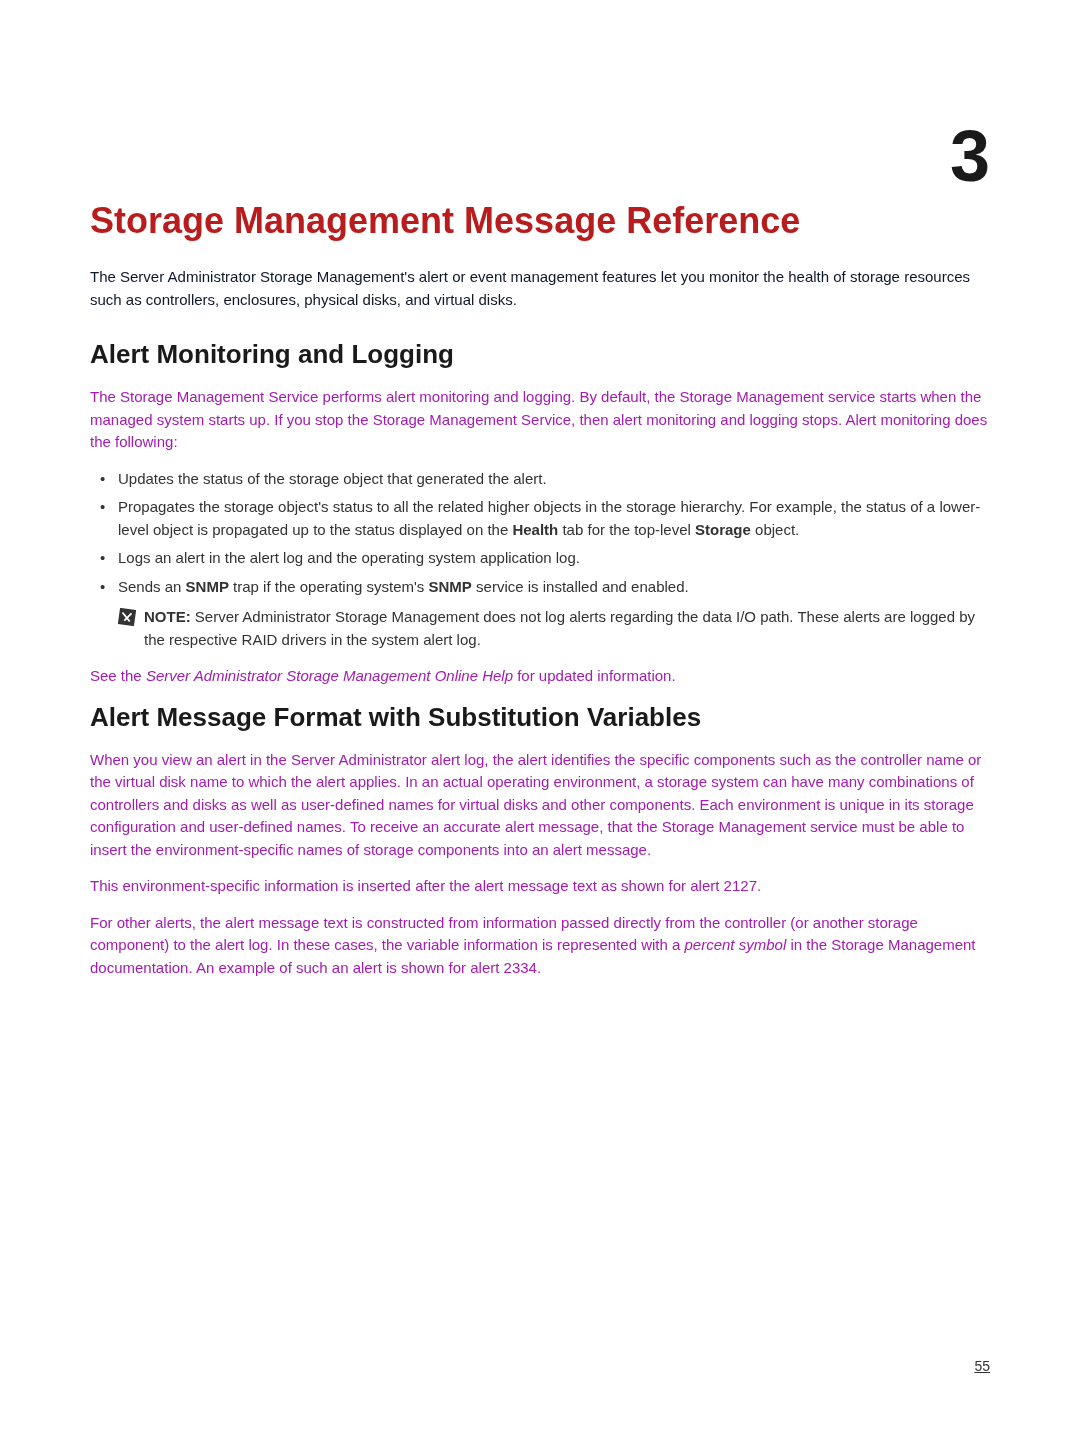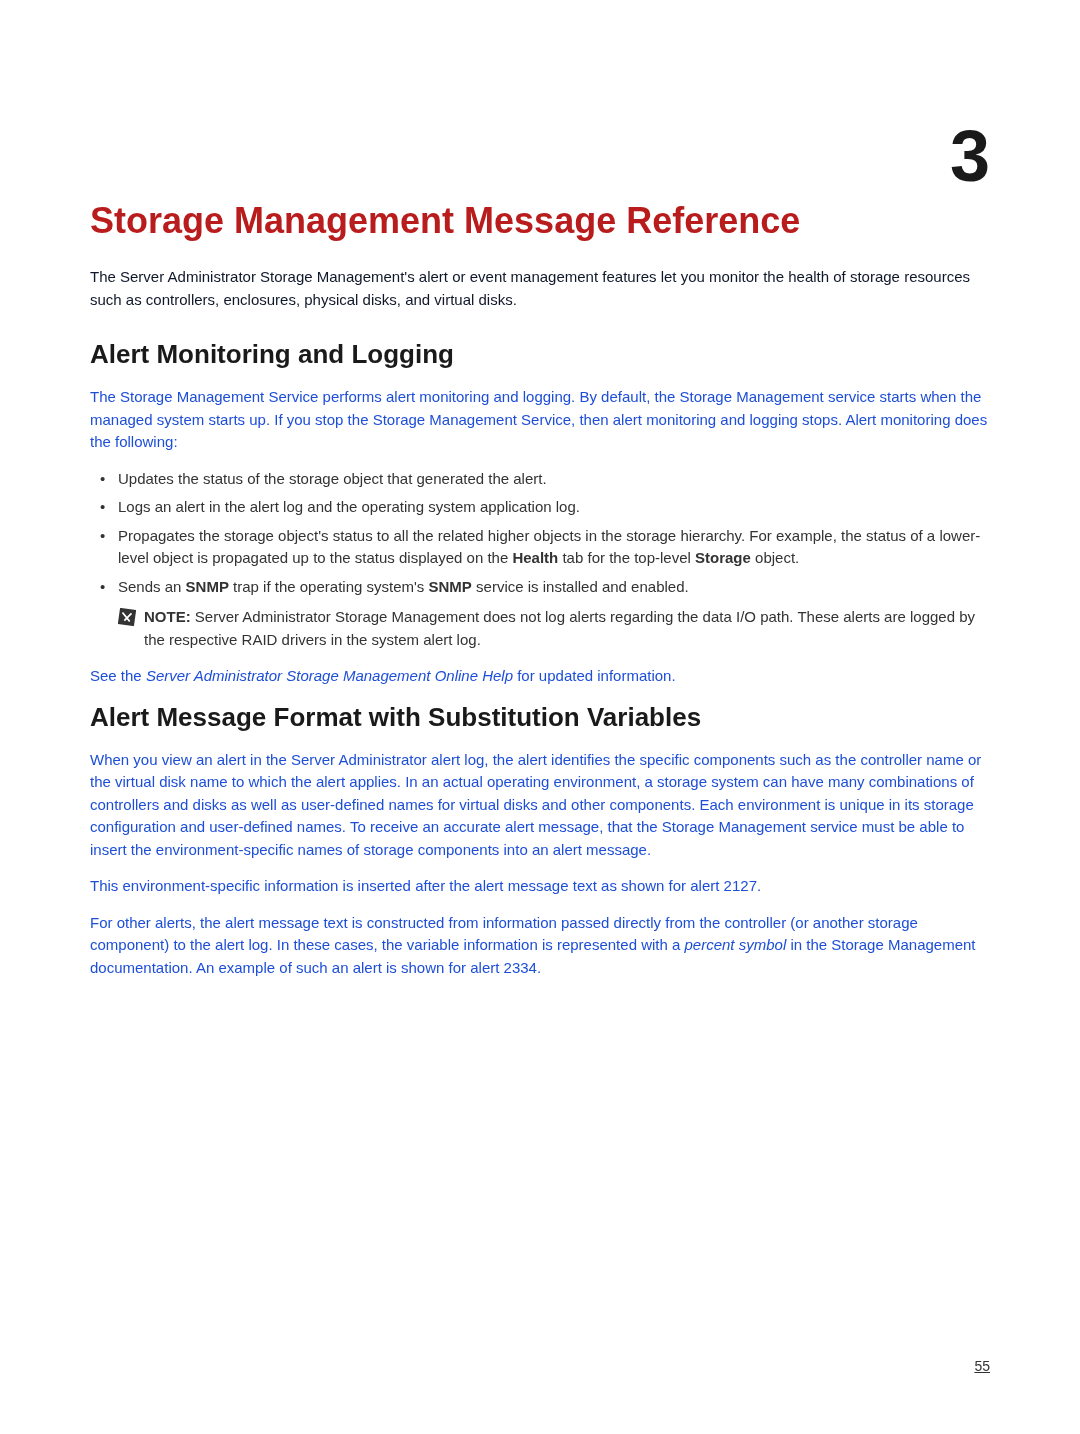--- a/index.html
+++ b/index.html
@@ -40,21 +40,21 @@
       font-size: 26px;
       font-weight: bold;
       color: #1a1a1a;
       margin-bottom: 16px;
       margin-top: 8px;
     }
     .body-text {
       font-size: 15px;
       line-height: 1.5;
       margin-bottom: 14px;
-      color: #1d4ed8;
+      color: #a21caf;
     }
     .bullet-list {
       list-style: none;
       padding-left: 0;
       margin-bottom: 8px;
     }
     .bullet-list li {
       font-size: 15px;
       line-height: 1.5;
       margin-bottom: 6px;
@@ -112,24 +112,24 @@
 <h1 class="chapter-title">Storage Management Message Reference</h1>
 
 <p class="intro-text">The Server Administrator Storage Management's alert or event management features let you monitor the health of storage resources such as controllers, enclosures, physical disks, and virtual disks.</p>
 
 <h2 class="section-title">Alert Monitoring and Logging</h2>
 
 <p class="body-text">The Storage Management Service performs alert monitoring and logging. By default, the Storage Management service starts when the managed system starts up. If you stop the Storage Management Service, then alert monitoring and logging stops. Alert monitoring does the following:</p>
 
 <ul class="bullet-list">
   <li>Updates the status of the storage object that generated the alert.</li>
-  <li>Logs an alert in the alert log and the operating system application log.</li>
   <li>
     <span>Propagates the storage object's status to all the related higher objects in the storage hierarchy. For example, the status of a lower-level object is propagated up to the status displayed on the </span><span class="bold">Health</span><span> tab for the top-level </span><span class="bold">Storage</span><span> object.</span>
   </li>
+  <li>Logs an alert in the alert log and the operating system application log.</li>
   <li>
     <span>Sends an </span><span class="bold">SNMP</span><span> trap if the operating system's </span><span class="bold">SNMP</span><span> service is installed and enabled.</span>
   </li>
 </ul>
 
 <div class="note-block">
   <span class="note-icon">
     <svg viewBox="0 0 20 20" xmlns="http://www.w3.org/2000/svg">
       <rect x="1" y="1" width="18" height="18" fill="#333" transform="rotate(8 10 10)"></rect>
       <path d="M 5 5 L 13 15 M 7 14 L 15 6" stroke="#fff" stroke-width="2" fill="none"></path>

